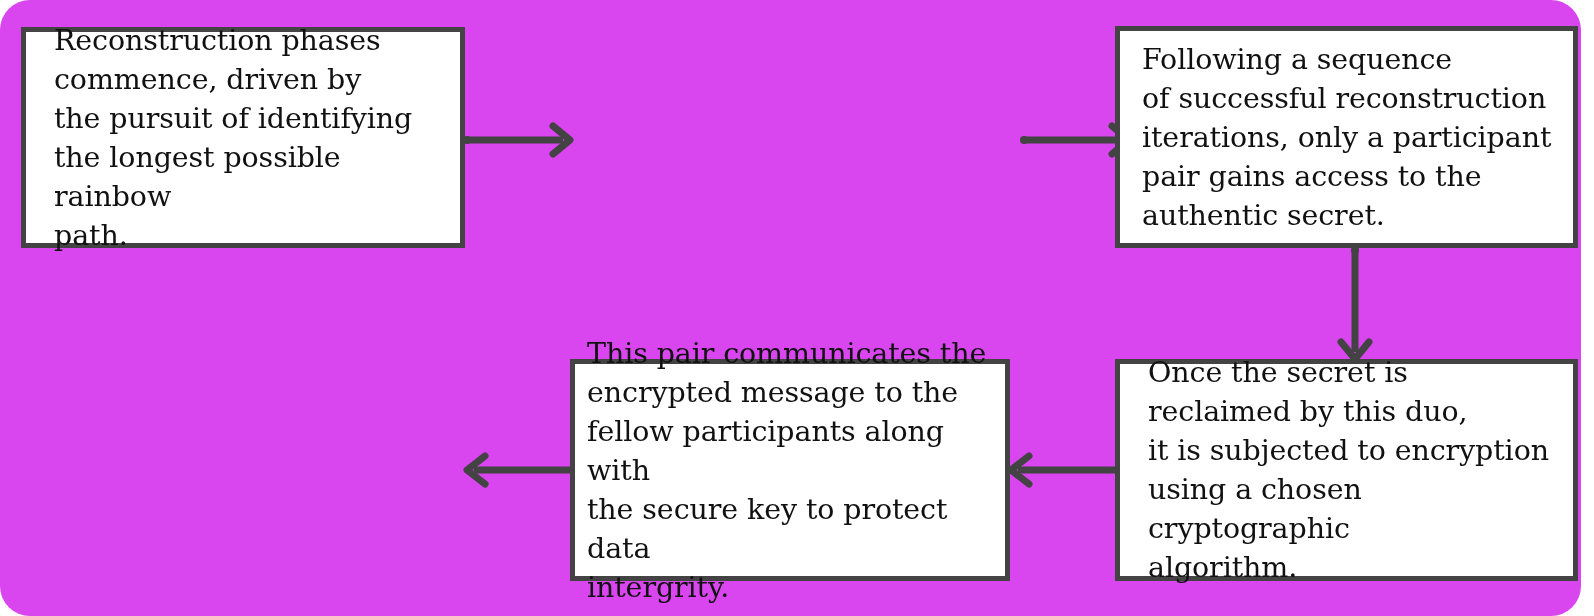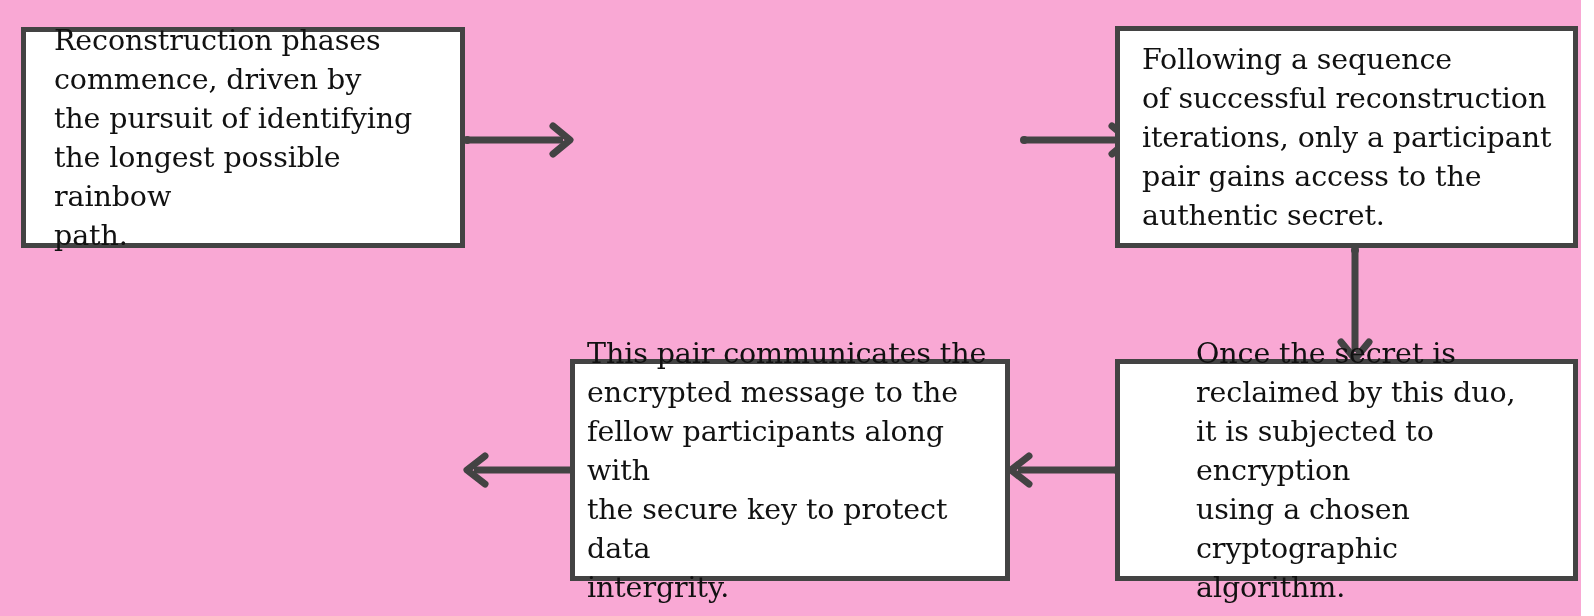--- a/index.html
+++ b/index.html
@@ -7,22 +7,23 @@
     padding: 0;
     background: #ffffff;
   }
   body {
     font-family: "DejaVu Serif", "Liberation Serif", serif;
   }
   #canvas {
     position: relative;
     width: 1581px;
     height: 616px;
-    background: #f9a8d4;
+    background: #d946ef;
     overflow: hidden;
+    border-radius: 30px;
   }
   .node {
     position: absolute;
     box-sizing: border-box;
     border: 5px solid #434343;
     background: #ffffff;
     display: flex;
     align-items: center;
   }
   .node-text {
@@ -34,21 +35,21 @@
     padding-left: 25px;
     padding-right: 6px;
     letter-spacing: -0.1px;
     width: 100%;
   }
 
   
   #node-1 { left: 21px;   top: 27px;  width: 444px; height: 221px; }
   #node-2 { left: 570px;  top: 26px;  width: 452px; height: 222px; }
   #node-3 { left: 1115px; top: 26px;  width: 463px; height: 222px; }
-  #node-4 { left: 1115px; top: 359px; width: 463px; height: 222px; padding-left: 48px; }
+  #node-4 { left: 1115px; top: 359px; width: 463px; height: 222px; }
   #node-5 { left: 570px;  top: 359px; width: 440px; height: 222px; align-items: center; }
   #node-6 { left: 21px;   top: 360px; width: 445px; height: 222px; }
 
   #node-1 .node-text { padding-left: 28px; }
   #node-2 .node-text { padding-left: 27px; }
   #node-3 .node-text { padding-left: 22px; }
   #node-4 .node-text { padding-left: 28px; }
   #node-5 .node-text { padding-left: 12px; }
   #node-6 .node-text { padding-left: 15px; }
 

